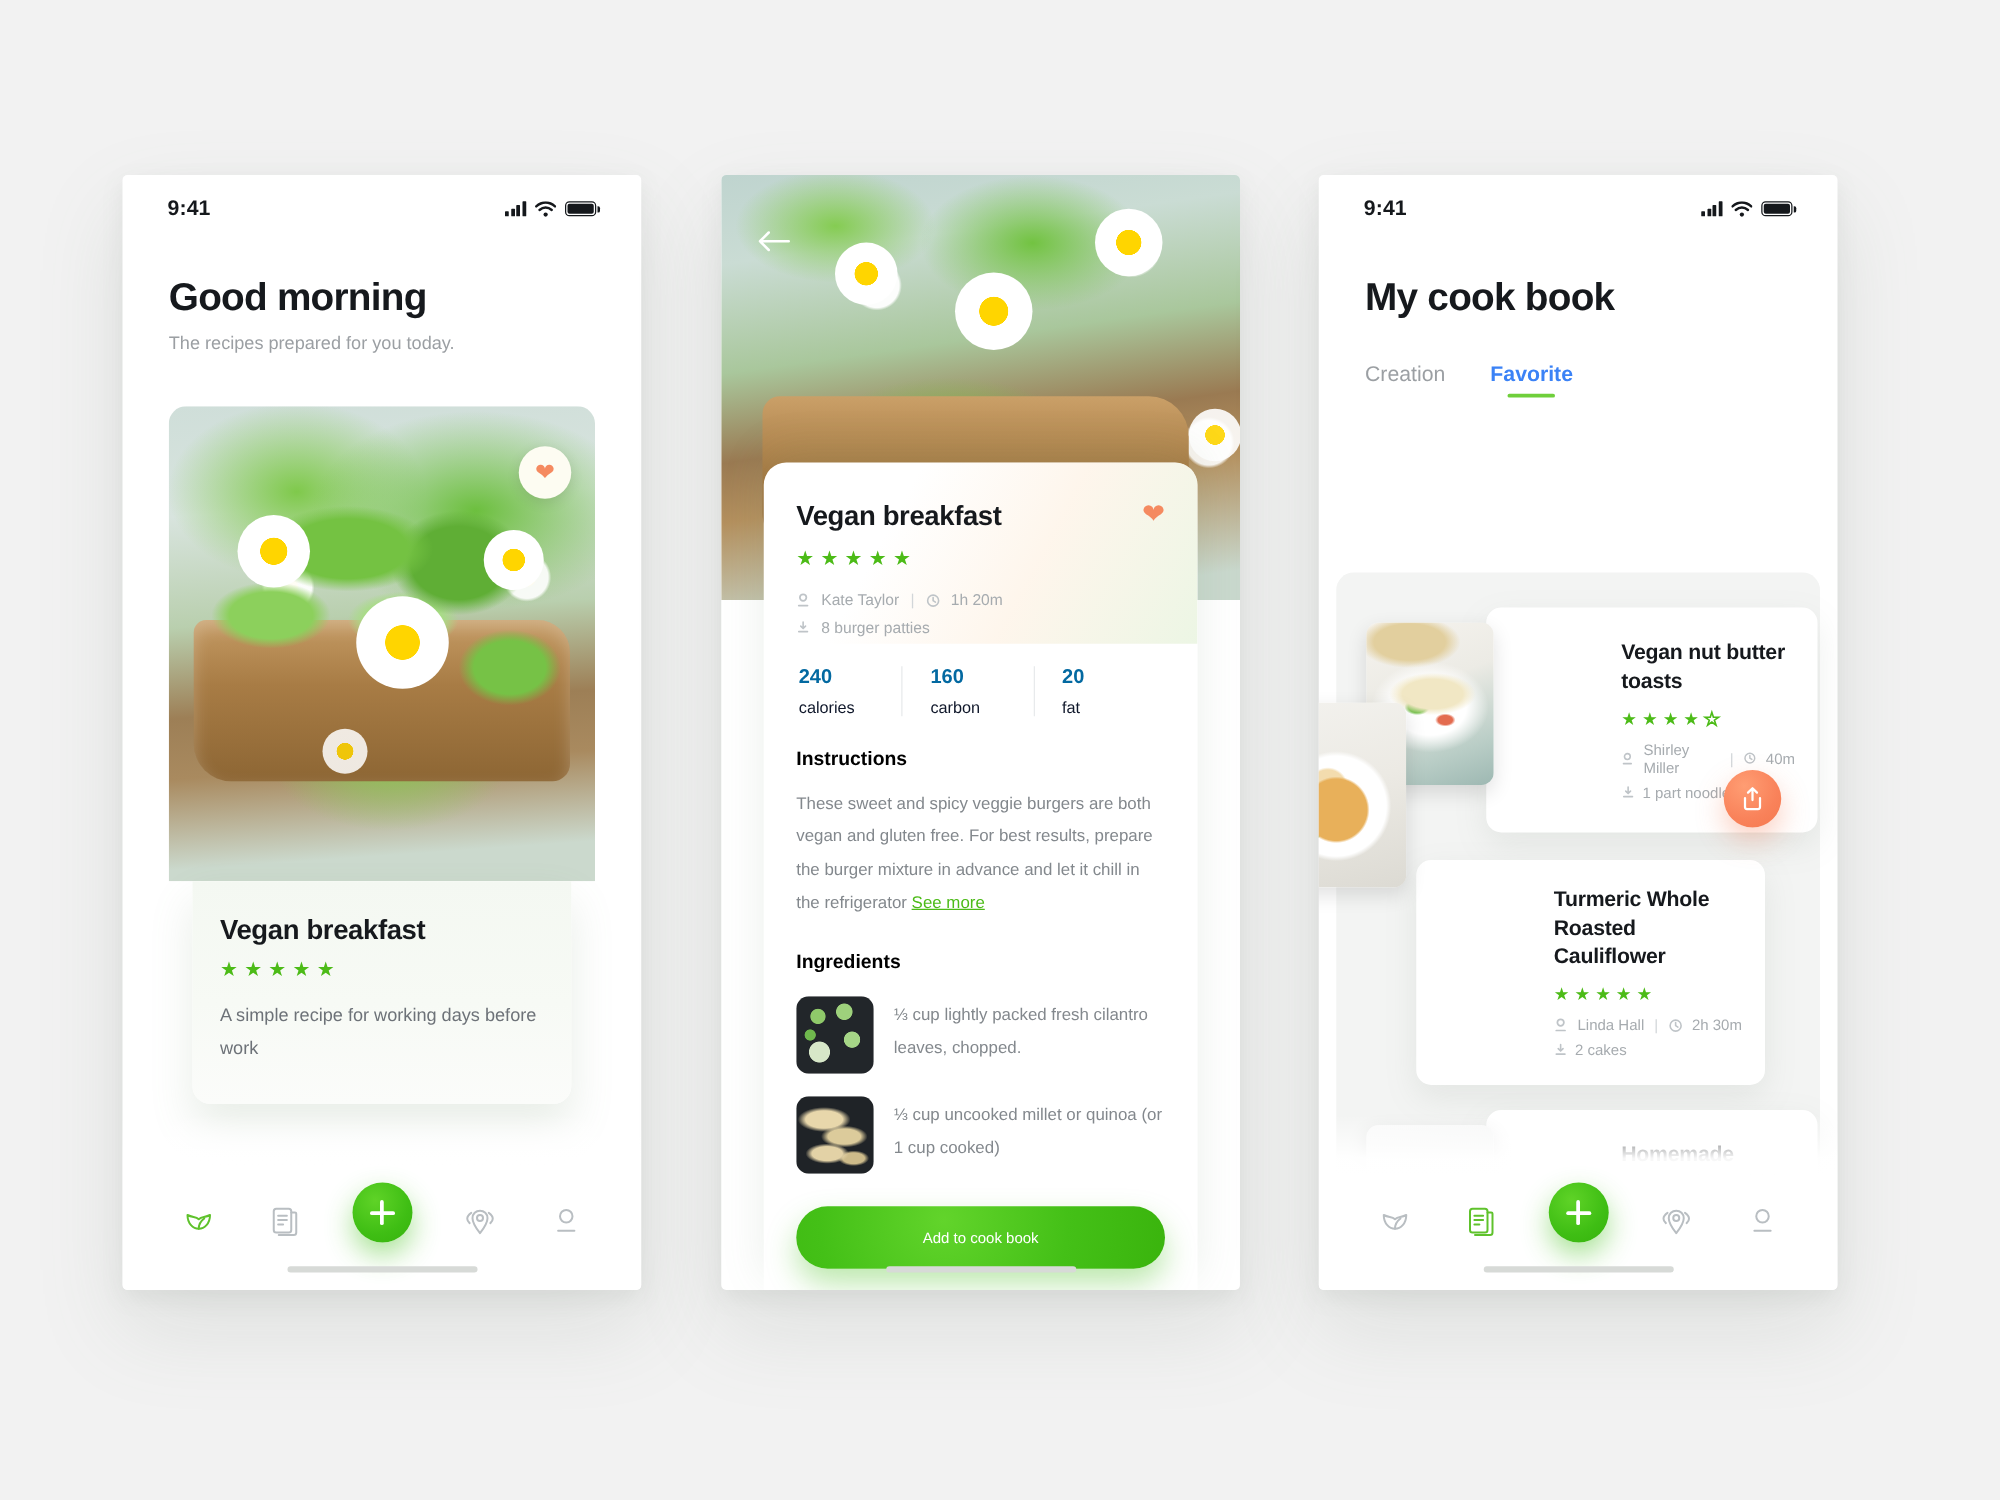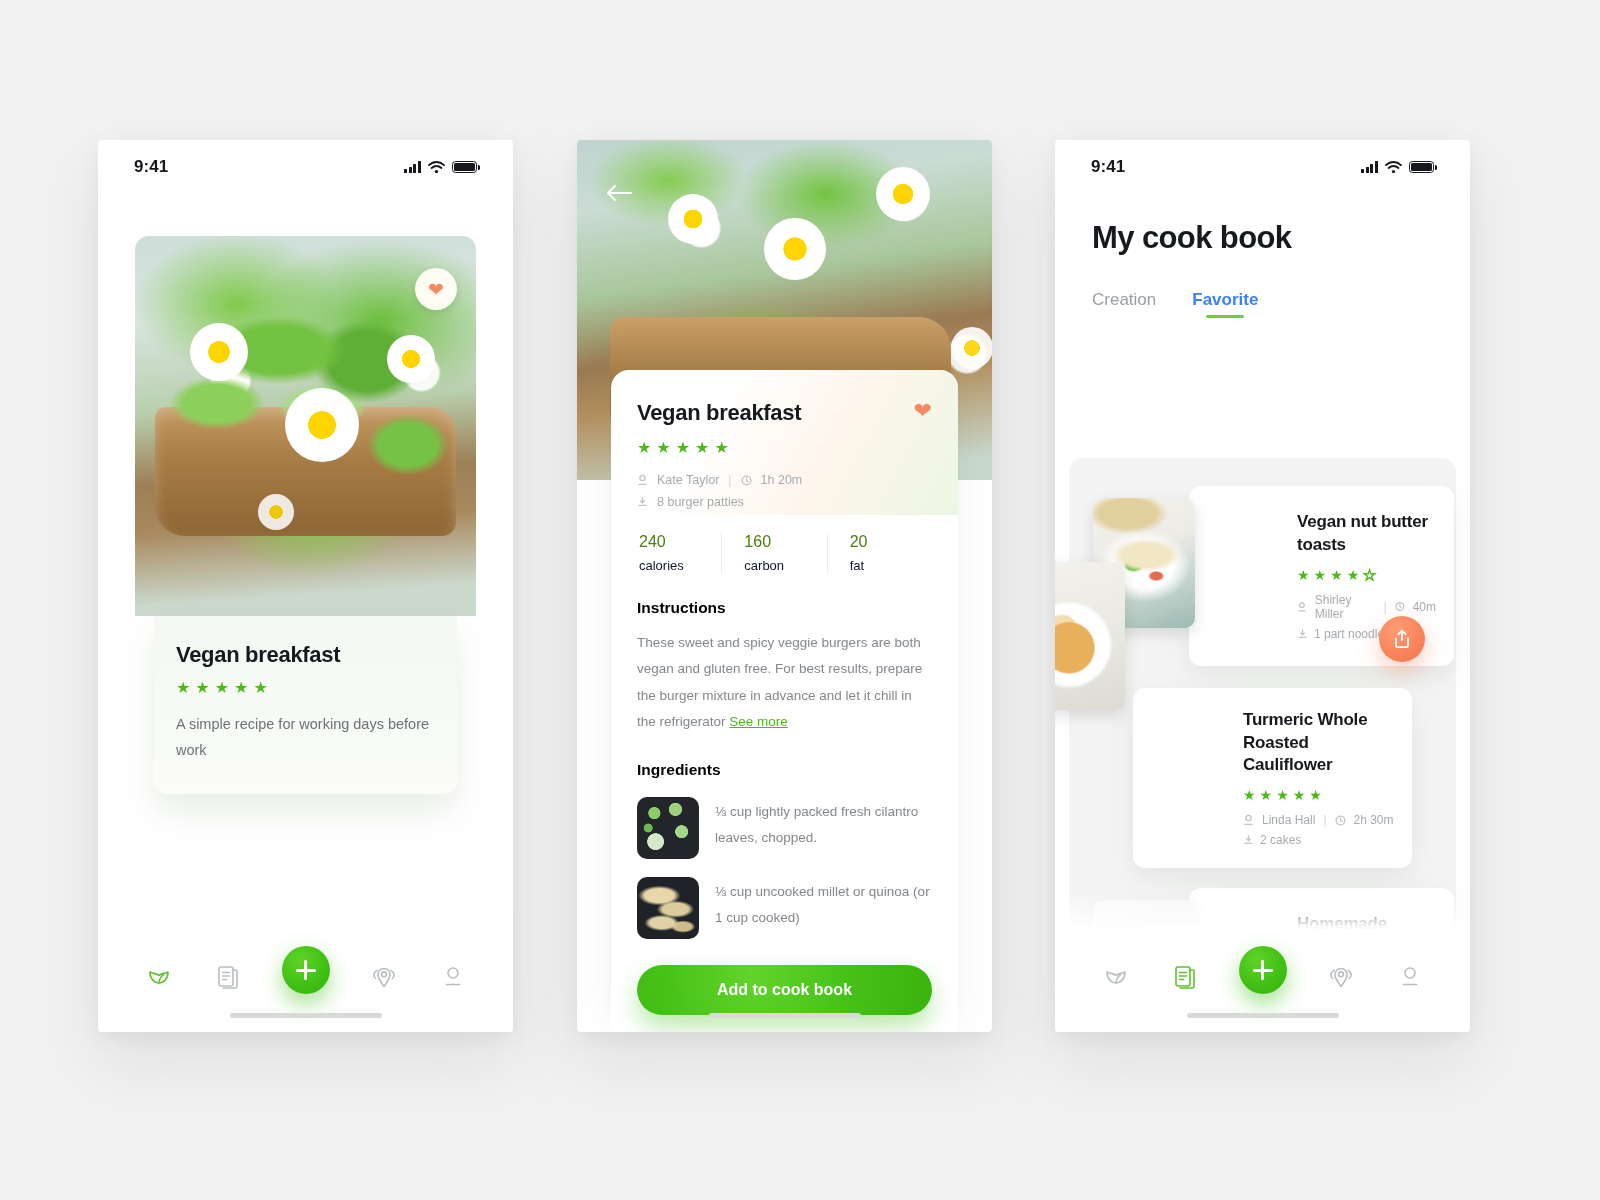--- a/index.html
+++ b/index.html
@@ -157,21 +157,21 @@
     content:""; position:absolute; left:0; right:0; top:0; height:145px; pointer-events:none;
     background: linear-gradient(118deg, rgba(255,255,255,0) 30%, rgba(253,238,220,.55) 62%, rgba(226,241,214,.65) 100%);
   }
   .p2-titlerow { display:flex; align-items:flex-start; justify-content:space-between; position:relative; z-index:2; }
   .p2-title { font-size: 22px; font-weight: 800; color: #16191d; letter-spacing: -.3px; }
   .meta-line { display:flex; align-items:center; gap:9px; font-size: 12.5px; color:#a6abaf; margin-top: 5px; }
   .meta-sep { color:#d2d6d9; }
   .macros { display:flex; margin-top: 24px; position:relative; z-index:2; }
   .macro { flex:1; padding-left: 2px; }
   .macro + .macro { border-left: 1px solid #e8eaec; padding-left: 22px; }
-  .macro .v { font-size: 16px; font-weight: 400; color: #4d7c0f; }
+  .macro .v { font-size: 16px; font-weight: 700; color: #0369a1; }
   .macro .l { font-size: 13px; color: #0f172a; margin-top: 7px; }
   .sec-title { font-size: 15.5px; font-weight: 800; color:#000000; margin-top: 26px; }
   .instr { margin-top: 13px; font-size: 13.5px; line-height: 1.95; color:#83888d; }
   .seemore { color:#4cbb17; text-decoration: underline; }
   .ing { display:flex; gap: 16px; margin-top: 18px; align-items: flex-start; }
   .ing-thumb { width: 62px; height: 62px; border-radius: 10px; flex: 0 0 62px; overflow:hidden; }
   .ing-thumb.broccoli{
     background:
       radial-gradient(circle at 28% 26%, #8fc96a 0 9%, rgba(143,201,106,0) 10%),
       radial-gradient(circle at 62% 20%, #9ed17c 0 10%, rgba(158,209,124,0) 11%),
@@ -185,21 +185,21 @@
       radial-gradient(ellipse 34% 16% at 36% 30%, #e8d7ab 0 70%, rgba(232,215,171,0) 100%),
       radial-gradient(ellipse 30% 14% at 62% 52%, #dccb9b 0 70%, rgba(220,203,155,0) 100%),
       radial-gradient(ellipse 28% 13% at 40% 74%, #e3d2a6 0 70%, rgba(227,210,166,0) 100%),
       radial-gradient(ellipse 20% 10% at 74% 80%, #cdbb8a 0 70%, rgba(205,187,138,0) 100%),
       #1f2327;
   }
   .ing-text { font-size: 13.5px; line-height: 1.9; color:#83888d; padding-top: 2px; }
   .cta {
     margin-top: 26px; height: 50px; border-radius: 26px; border: none;
     background: radial-gradient(circle at 40% 22%, #62d42b 0%, #44c017 55%, #3ab40d 100%);
-    color:#fff; font-size: 16px; font-weight: 700; width:100%;
+    color:#fff; font-size: 12px; font-weight: 400; width:100%;
     box-shadow: 0 12px 24px rgba(62,190,20,.35); font-family:"Liberation Sans", sans-serif;
   }
 
   
   #phone3 .p3-head { padding: 26px 37px 0 37px; }
   .tabs { display:flex; gap: 36px; margin-top: 34px; padding-left: 37px; }
   .tab { font-size: 17px; color:#9b9fa3; padding-bottom: 8px; position: relative; }
   .tab.active { color:#3b82f6; font-weight: 700; }
   .tab.active::after { content:""; position:absolute; left:14px; right:14px; bottom:0; height:3.5px;
                        border-radius:2px; background:#6fcf3b; }
@@ -276,20 +276,24 @@
           <path d="M1 4.1C3.2 2.1 5.7 1 8.5 1s5.3 1.1 7.5 3.1" stroke="#15181c" stroke-width="1.9" fill="none" stroke-linecap="round"></path>
           <path d="M3.6 7C5.1 5.7 6.7 5 8.5 5s3.4.7 4.9 2" stroke="#15181c" stroke-width="1.9" fill="none" stroke-linecap="round"></path>
           <circle cx="8.5" cy="10.6" r="1.7" fill="#15181c"></circle>
         </svg>
         <span class="batt">
             <span></span>
           </span>
       </div>
     </div>
 
+    <div class="p1-head">
+      <div class="screen-title">Good morning</div>
+      <div class="screen-sub">The recipes prepared for you today.</div>
+    </div>
 
     <div class="hero-glow"></div>
 
     <div class="hero-wrap">
       <div class="hero-img">
         <div class="hero-leaves"></div>
         <div class="hero-daisies">
           <div class="daisy" style="left:16%;top:23%;width:58px;height:58px;"></div>
           <div class="daisy" style="left:44%;top:40%;width:74px;height:74px;"></div>
           <div class="daisy" style="left:74%;top:26%;width:48px;height:48px;"></div>

